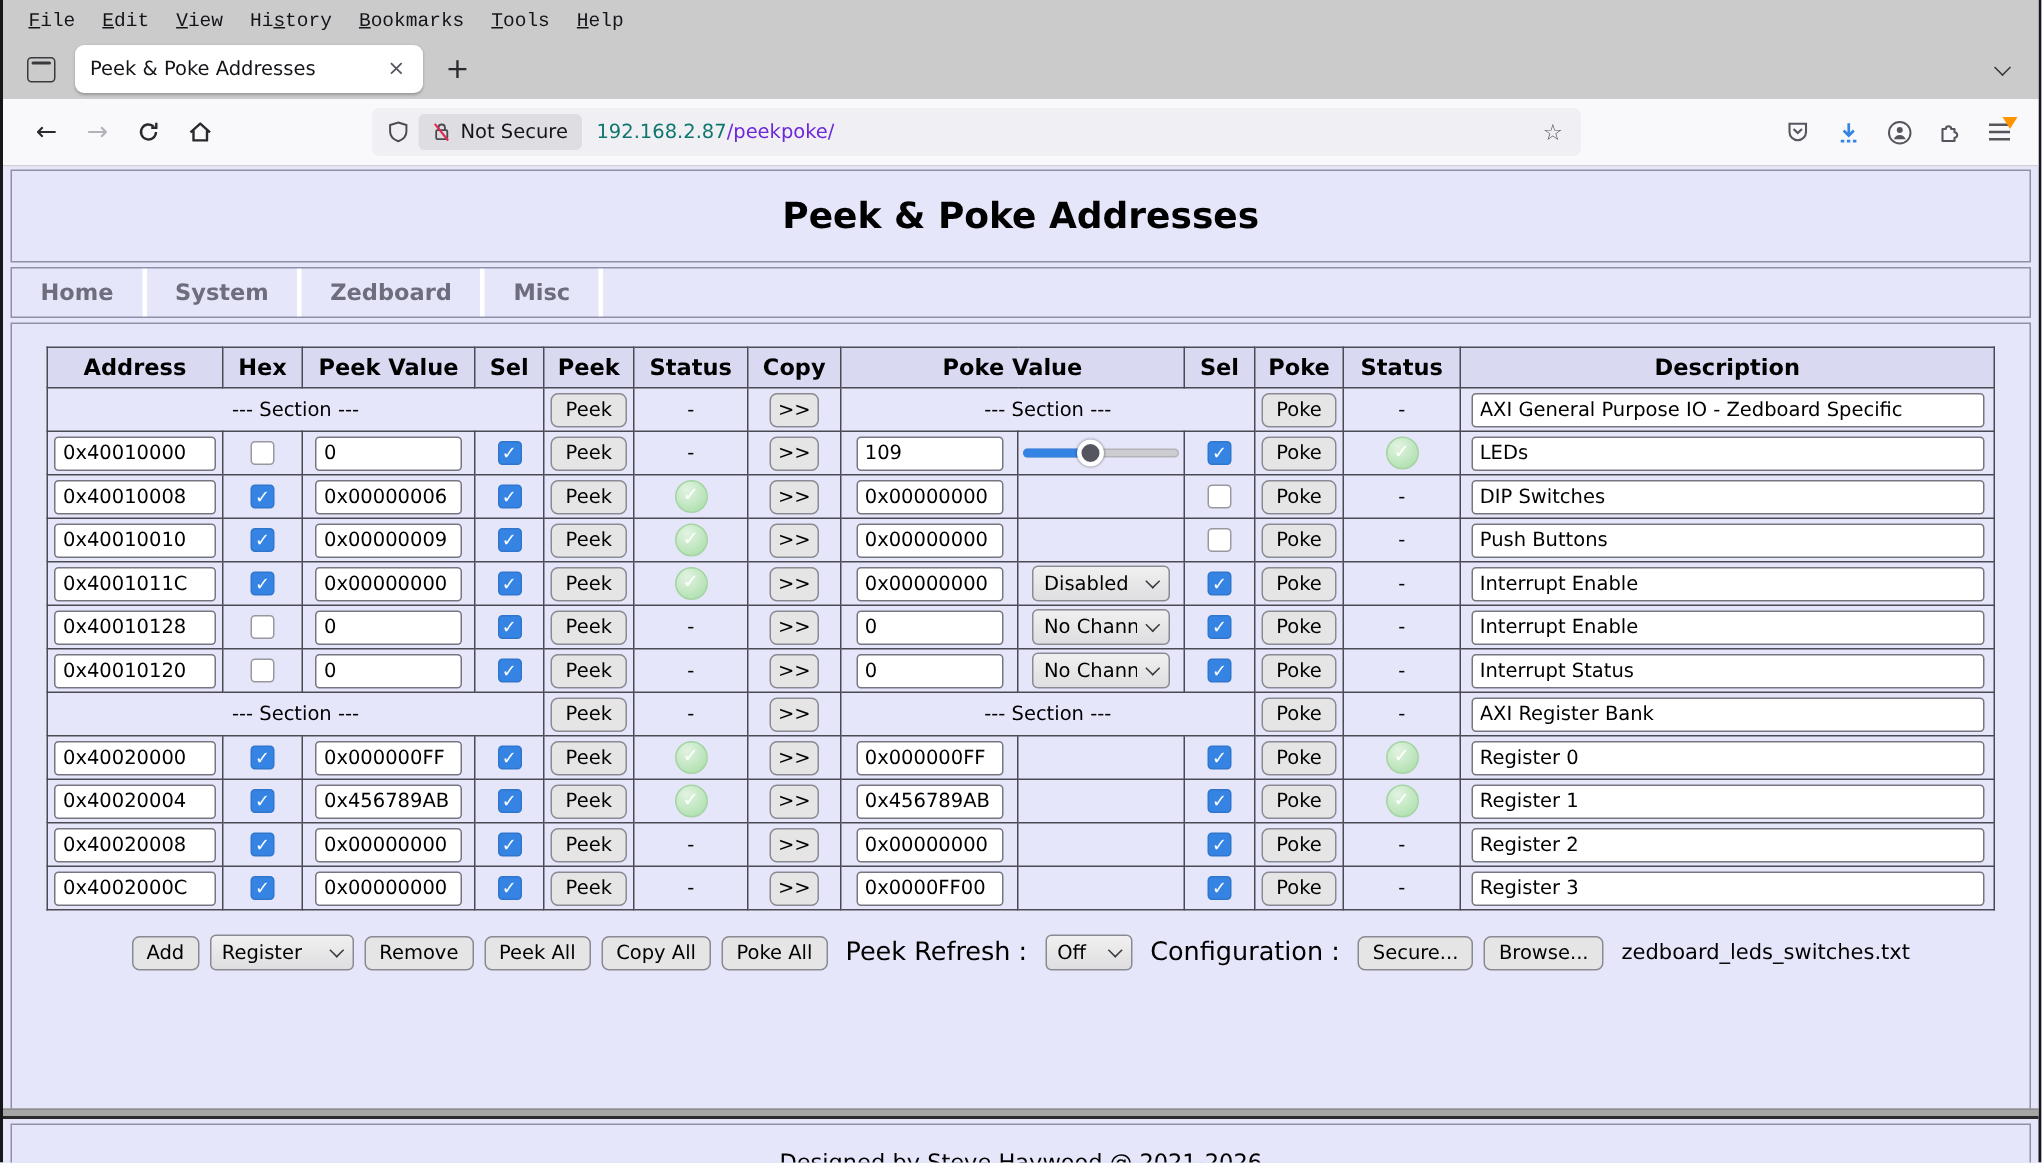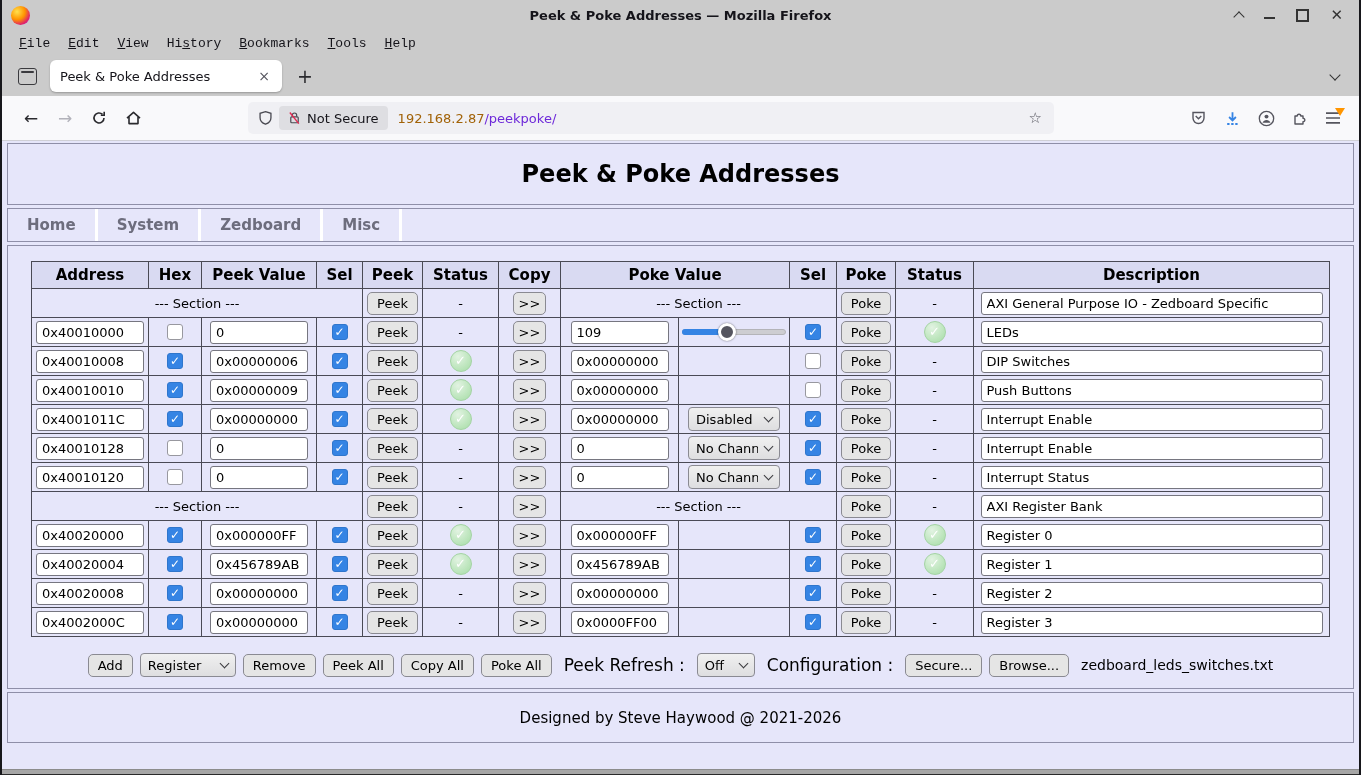--- a/index.html
+++ b/index.html
@@ -27,35 +27,35 @@
   .newtab{margin-left:15px;font-size:19px;color:#2a2a2e;}
   .tabbar-chev{margin-left:auto;margin-right:20px;}
   .navbar{height:44px;background:#f9f9fb;display:flex;align-items:center;border-bottom:1px solid #d0d0d6;}
   .nav-ic{width:34px;text-align:center;font-size:17px;color:#2a2a2e;}
   .nav-ic.disabled{color:#b2b2ba;}
   .navbar .home-svg,.navbar svg{vertical-align:middle;}
   .urlbar{margin-left:98px;width:806px;height:32px;background:#f0f0f4;border-radius:5px;display:flex;align-items:center;}
   .shield{margin:0 6px 0 10px;display:flex;}
   .ns-chip{display:flex;align-items:center;gap:6px;background:#dedee2;border-radius:4px;height:24px;padding:0 9px;font-size:13px;color:#15141a;}
   .url-text{margin-left:10px;font-size:13px;}
-  .url-host{color:#a16207;}
+  .url-host{color:#0f766e;}
   .url-path{color:#6d28d9;}
   .url-star{margin-left:auto;margin-right:12px;font-size:15px;color:#55555e;}
   .tools{display:flex;align-items:center;gap:17px;margin-left:auto;padding-right:18px;}
   .tool-ic{display:flex;position:relative;}
   .menu-badge{position:absolute;top:-3px;right:-4px;width:0;height:0;border-left:5px solid transparent;border-right:5px solid transparent;border-bottom:8px solid #ff9500;transform:rotate(180deg);}
   
   .page{height:628px;background:#e6e6fa;padding:2px 5px;box-sizing:border-box;}
   .box{border:1px solid #8f8fa8;background:#e6e6fa;box-sizing:border-box;}
   .hdr-box{height:62px;display:flex;align-items:center;justify-content:center;}
   .page-title{font-size:24px;font-weight:bold;color:#000;margin:0;}
   .nav-box{margin-top:3px;height:34px;display:flex;overflow:hidden;}
   .ptab{display:flex;align-items:center;padding:0 19px;font-weight:bold;font-size:15px;color:#6d6d7d;border-right:3px solid #fff;}
   .ptab.active{background:#fff;color:#0b0b0b;}
-  .main-box{margin-top:3px;height:444px;padding-top:15px;}
+  .main-box{margin-top:3px;height:531px;padding-top:15px;}
   table.pp{margin:0 auto;border-collapse:collapse;background:#e6e6fa;}
   .pp th{border:1px solid #4a4a55;background:#d9daf2;font-size:15px;font-weight:bold;color:#000;padding:3px 4px;height:20px;}
   .pp td{border:1px solid #4a4a55;height:28px;padding:0 3px;text-align:center;font-size:13px;color:#000;}
   .section-cell{font-size:15px;}
   .ti{height:19px;border:1px solid #767680;border-radius:3px;background:#fff;font-family:inherit;font-size:13px;padding:1px 5px;color:#000;}
   .addr-i{width:96px;}
   .val-i{width:86px;}
   .desc-i{width:330px;}
   .desc-cell{text-align:left;padding-left:5px;}
   .pbtn{background:#e5e5e5;border:1px solid #8a8a92;border-radius:5px;font-family:inherit;font-size:13px;color:#000;padding:3px 9px;}
@@ -78,30 +78,20 @@
   .foot-box{margin-top:3px;height:51px;display:flex;align-items:center;justify-content:center;}
   .foot-text{font-size:15px;color:#000;}
   .bottomstrip{height:7px;background:#a6a6a6;border-top:1px solid #8c8c8c;border-bottom:2px solid #2a2a2a;box-sizing:border-box;}
   svg{display:block;}
 </style>
 </head>
 <body>
 
 <div class="window">
 
-  <div class="titlebar">
-    <div class="fx-logo"></div>
-    <div class="win-title">Peek &amp; Poke Addresses — Mozilla Firefox</div>
-    <div class="win-ctrls">
-      <span class="chev up"></span>
-      <span class="wc-min"></span>
-      <span class="wc-max"></span>
-      <span class="wc-close">✕</span>
-    </div>
-  </div>
 
   <div class="menubar" id="menubar">
       <span class="menu-item"><u>F</u>ile</span>
       <span class="menu-item"><u>E</u>dit</span>
       <span class="menu-item"><u>V</u>iew</span>
       <span class="menu-item">Hi<u>s</u>tory</span>
       <span class="menu-item"><u>B</u>ookmarks</span>
       <span class="menu-item"><u>T</u>ools</span>
       <span class="menu-item"><u>H</u>elp</span>
     </div>

